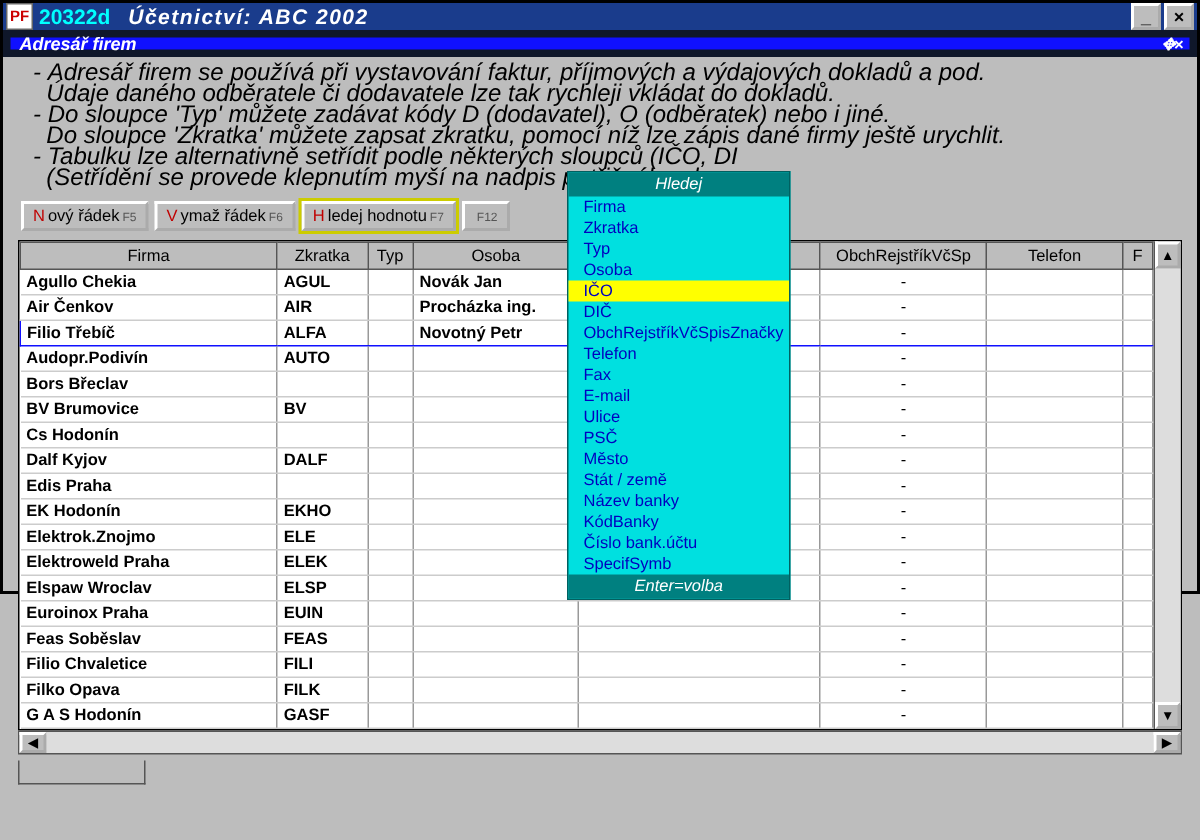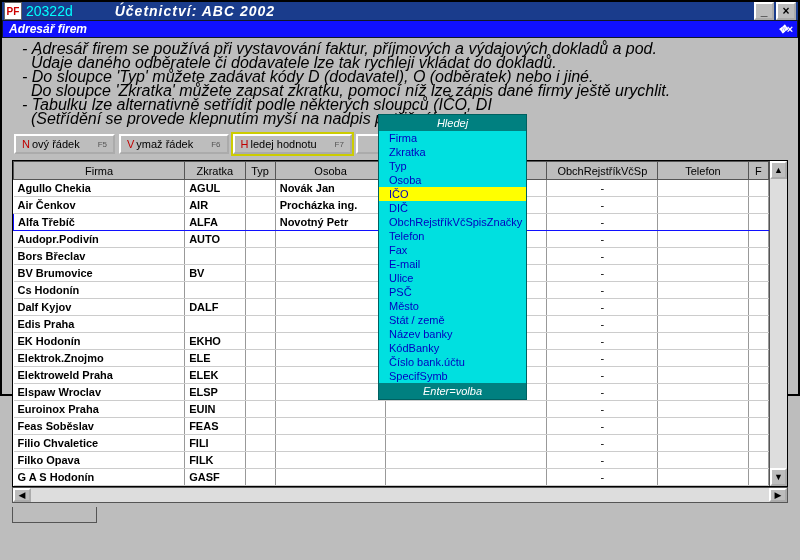--- a/index.html
+++ b/index.html
@@ -1,29 +1,29 @@
 <!DOCTYPE html>
 <html><head>
 <meta charset="utf-8">
 <style>
   * { box-sizing: border-box; font-family: Arial, sans-serif; }
   body { margin:0; padding:0; background:#bdbdbd; width:800px; height:560px; overflow:hidden; font-size:12px; }
   .window { width:800px; height:396px; border:2px solid #000; background:#bdbdbd; display:flex; flex-direction:column; }
   .titlebar { height:22px; background:linear-gradient(#1a3c8c,#1a3c8c); color:#fff; display:flex; align-items:center; padding:0 2px; font-size:14px; }
   .logo { width:18px; height:18px; background:#fff; color:#c00; font-weight:bold; font-size:10px; display:flex; align-items:center; justify-content:center; margin-right:4px; border:1px solid #666;}
-  .titlecode { color:#0ff; font-weight:normal; margin-right:42px;}
+  .titlecode { color:#0ff; font-weight:bold; margin-right:12px;}
   .titlemain { flex:1; color:#fff; font-weight:bold; font-style:italic; letter-spacing:1px;}
   .winbtn { width:20px; height:18px; background:#bdbdbd; border:2px outset #fff; margin-left:2px; display:flex; align-items:center; justify-content:center; font-size:12px; font-weight:bold; color:#000;}
-  .subtitle { height:18px; background:#1010ff; color:#fff; font-weight:bold; font-style:italic; padding:1px 6px; display:flex; align-items:center; border:1px solid #0f172a;}
+  .subtitle { height:18px; background:#1010ff; color:#fff; font-weight:bold; font-style:italic; padding:1px 6px; display:flex; align-items:center; border:5px solid #0f172a;}
   .subtitle .move { margin-left:auto; font-size:11px; letter-spacing:-2px;}
   .helpbox { background:#bdbdbd; padding:4px 12px 6px 20px; color:#000; font-style:italic; font-size:16px; line-height:14px; }
   .toolbar { padding:2px 12px 6px 12px; display:flex; gap:4px; }
   .tbtn { border:2px outset #fff; background:#bdbdbd; padding:2px 6px; font-size:11px; display:flex; align-items:center; gap:2px; cursor:pointer;}
   .tbtn .hot{color:#c00000;}
-  .tbtn .fkey{font-size:8px;color:#555;margin-left:16px;}
+  .tbtn .fkey{font-size:8px;color:#555;margin-left:0;}
   .highlighted { outline:2px solid #cccc00; }
   .tablewrap { margin:0 10px; border:1px solid #000; background:#fff; position:relative; height:380px; display:flex;}
   .gridarea{flex:1; overflow:hidden; position:relative;}
   table { border-collapse:collapse; width:100%; font-size:11px;}
   th { background:#bdbdbd; border:1px solid #555; padding:2px 4px; font-weight:normal; text-align:center; height:18px;}
   td { border-right:1px solid #999; border-bottom:1px solid #ccc; padding:1px 4px; height:17px; white-space:nowrap; overflow:hidden;}
   tr.bluerow td{ border-bottom:1px solid #1010ff; border-top:1px solid #1010ff;}
   tr.bluerow td:first-child{border-left:1px solid #1010ff;}
   .vscroll { width:18px; background:#bdbdbd; border-left:1px solid #555; display:flex; flex-direction:column;}
   .sbbtn{ height:18px; border:2px outset #fff; display:flex; align-items:center; justify-content:center; font-size:9px;}
@@ -106,21 +106,21 @@
               <td><b>Air Čenkov</b></td>
               <td><b>AIR</b></td>
               <td></td>
               <td><b>Procházka ing.</b></td>
               <td></td>
               <td class="dash">-</td>
               <td></td>
               <td></td>
             </tr>
             <tr class="bluerow">
-              <td><b>Alfa Třebíč</b></td>
+              <td><b>Filio Třebíč</b></td>
               <td><b>ALFA</b></td>
               <td></td>
               <td><b>Novotný Petr</b></td>
               <td></td>
               <td class="dash">-</td>
               <td></td>
               <td></td>
             </tr>
             <tr>
               <td><b>Audopr.Podivín</b></td>

